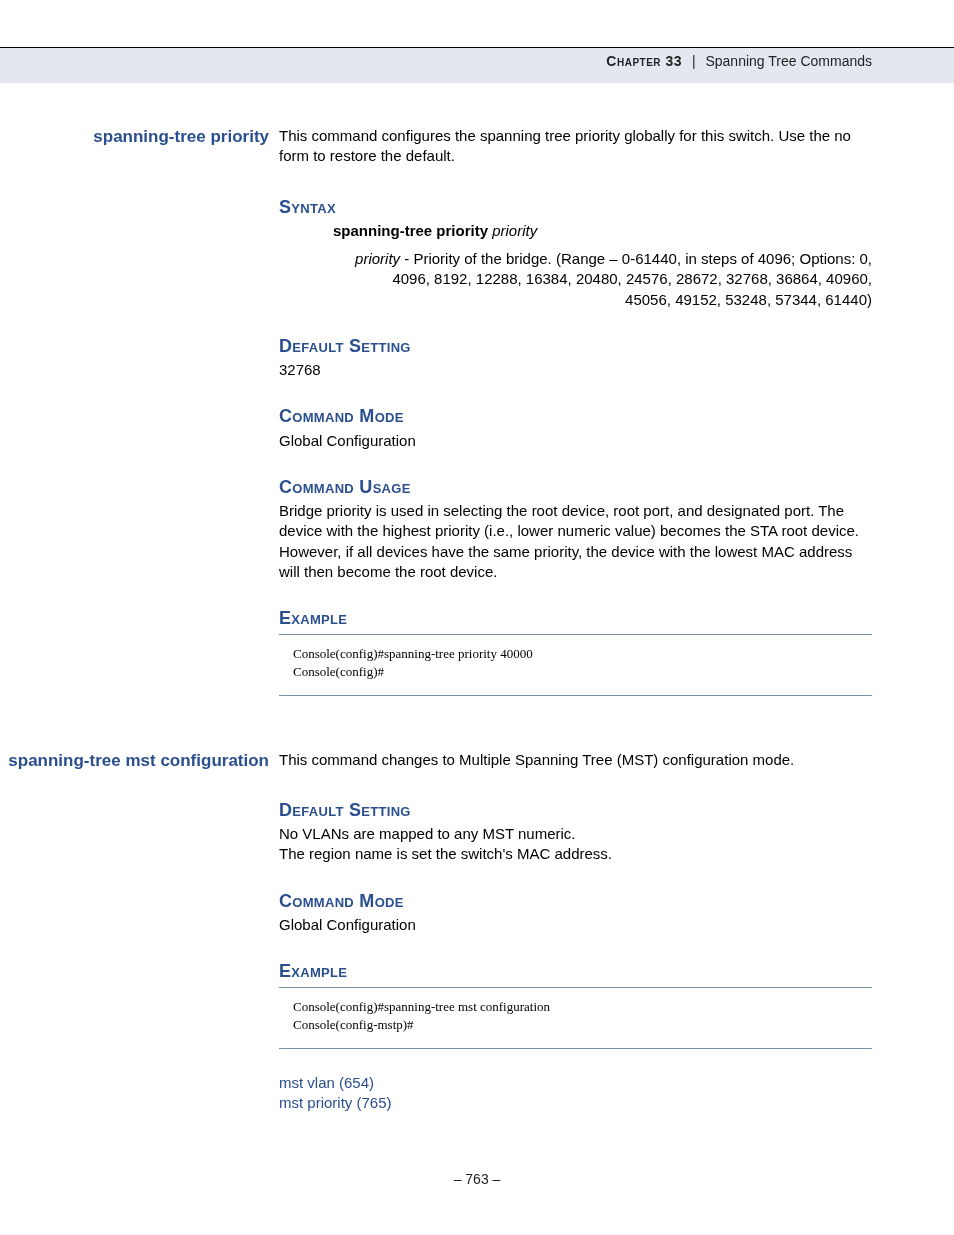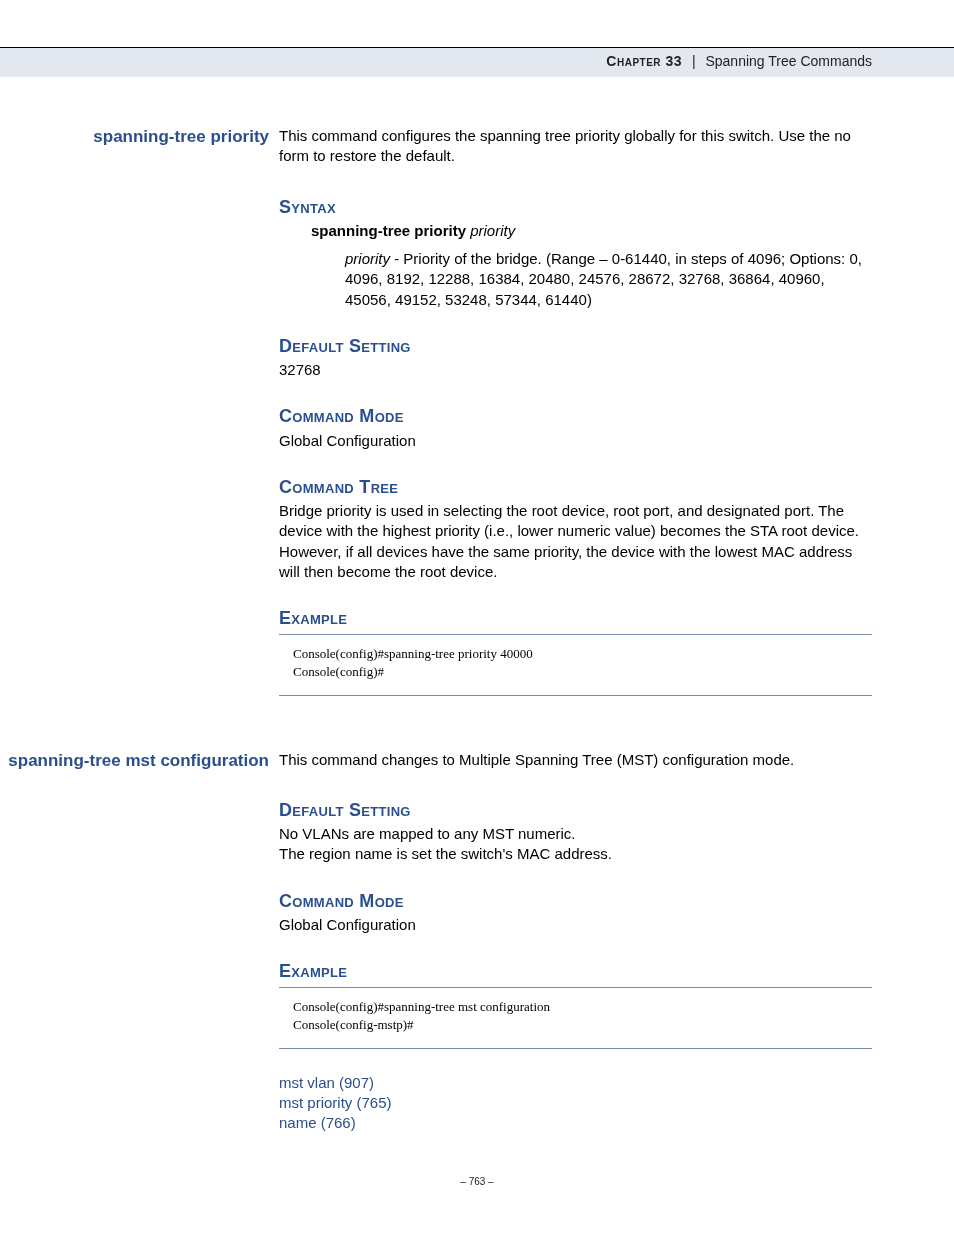--- a/index.html
+++ b/index.html
@@ -10,21 +10,21 @@
     background: #fff;
     width: 954px;
     height: 1235px;
     position: relative;
   }
   .page-header {
     position: absolute;
     top: 47px;
     left: 0;
     right: 0;
-    height: 30px;
+    height: 36px;
     background: #e3e8f0;
     border-top: 1px solid #000;
   }
   .header-text {
     position: absolute;
     right: 82px;
     top: 5px;
     font-size: 14px;
     color: #222;
   }
@@ -65,22 +65,22 @@
   .sub-head {
     font-family: Arial, Helvetica, sans-serif;
     font-variant: small-caps;
     font-weight: bold;
     color: #2a4f8f;
     font-size: 18px;
     margin-bottom: 2px;
     letter-spacing: 0.3px;
   }
   .block { margin-bottom: 24px; }
-  .indent1 { margin-left: 32px; margin-bottom: 8px; }
-  .indent2 { margin-left: 66px; }
+  .indent1 { margin-left: 54px; margin-bottom: 8px; }
+  .indent2 { margin-left: 66px; text-align: right; }
   .syn-bold { font-weight: bold; }
   .syn-italic { font-style: italic; }
   .example-box {
     border-top: 1.5px solid #7a8da8;
     border-bottom: 1.5px solid #7a8da8;
     padding: 10px 14px 14px 14px;
     font-family: Liberation Serif, serif;
     font-size: 13px;
     white-space: pre;
     line-height: 1.35;
@@ -89,21 +89,21 @@
   .rel-link {
     color: #2a4f8f;
     display: block;
   }
   .page-num {
     position: absolute;
     bottom: 48px;
     left: 0;
     right: 0;
     text-align: center;
-    font-size: 10px;
+    font-size: 14px;
     color: #222;
   }
 </style>
 </head>
 <body>
 
 <div class="page-header">
   <div class="header-text">
     <span class="chap">Chapter 33</span>
     <span class="sep">|</span>
@@ -135,21 +135,21 @@
         <div class="sub-head">Default Setting</div>
         <div>32768</div>
       </div>
 
       <div class="block">
         <div class="sub-head">Command Mode</div>
         <div>Global Configuration</div>
       </div>
 
       <div class="block">
-        <div class="sub-head">Command Tree</div>
+        <div class="sub-head">Command Usage</div>
         <div>Bridge priority is used in selecting the root device, root port, and designated port. The device with the highest priority (i.e., lower numeric value) becomes the STA root device. However, if all devices have the same priority, the device with the lowest MAC address will then become the root device.</div>
       </div>
 
       <div class="block">
         <div class="sub-head">Example</div>
         <div class="example-box">Console(config)#spanning-tree priority 40000
 Console(config)#</div>
       </div>
 
     </div>
@@ -172,23 +172,22 @@
         <div>Global Configuration</div>
       </div>
 
       <div class="block">
         <div class="sub-head">Example</div>
         <div class="example-box">Console(config)#spanning-tree mst configuration
 Console(config-mstp)#</div>
       </div>
 
       <div class="block">
-        <span class="rel-link">mst vlan (907)</span>
+        <span class="rel-link">mst vlan (654)</span>
         <span class="rel-link">mst priority (765)</span>
-        <span class="rel-link">name (766)</span>
       </div>
 
     </div>
   </div>
 
 </div>
 
 <div class="page-num">– 763 –</div>
 
 </body></html>

